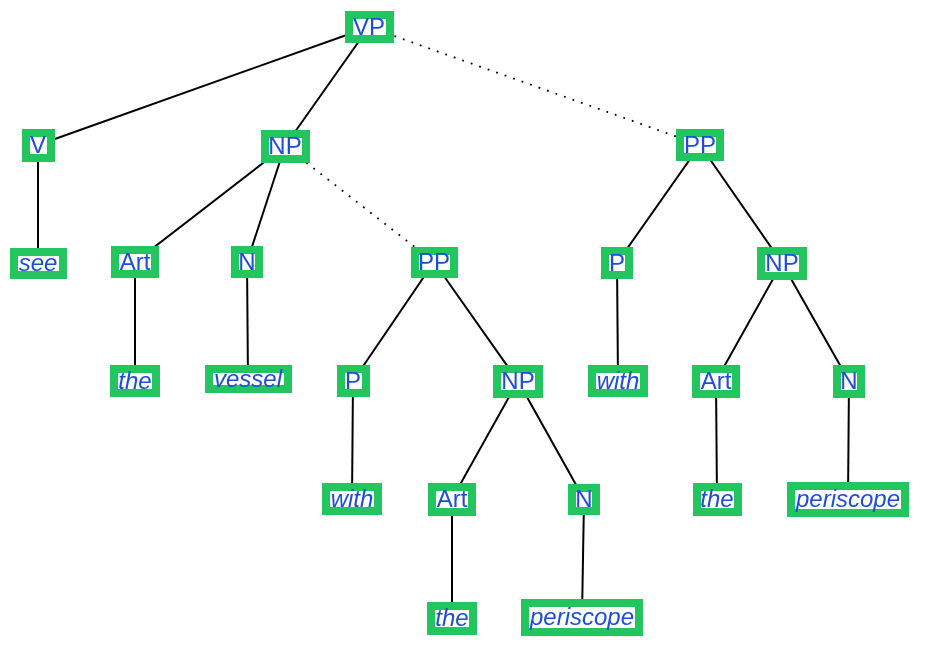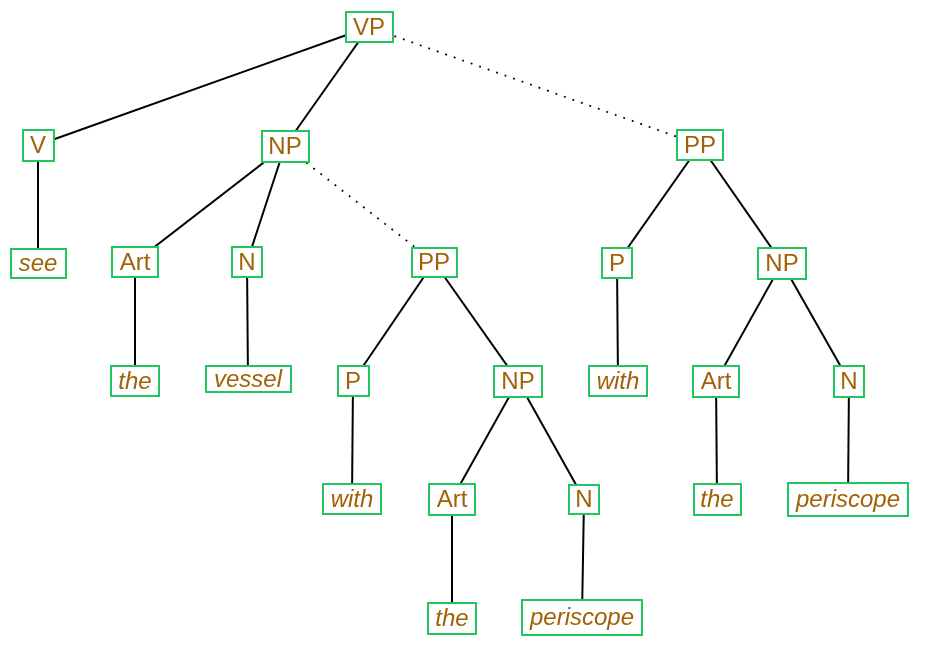--- a/index.html
+++ b/index.html
@@ -28,25 +28,25 @@
     fill: none;
   }
   #edges-svg line.dotted {
     stroke-width: 1.8;
     stroke-dasharray: 1.8 7.2;
   }
   .node {
     position: absolute;
     box-sizing: border-box;
     background: #ffffff;
-    border: 2px solid #22c55e;
+    border: 8px solid #22c55e;
     display: flex;
     align-items: center;
     justify-content: center;
-    color: #a16207;
+    color: #1d4ed8;
     font-size: 24px;
     line-height: 1;
     white-space: nowrap;
   }
   .node.italic {
     font-style: italic;
   }
 </style>
 </head>
 <body>

